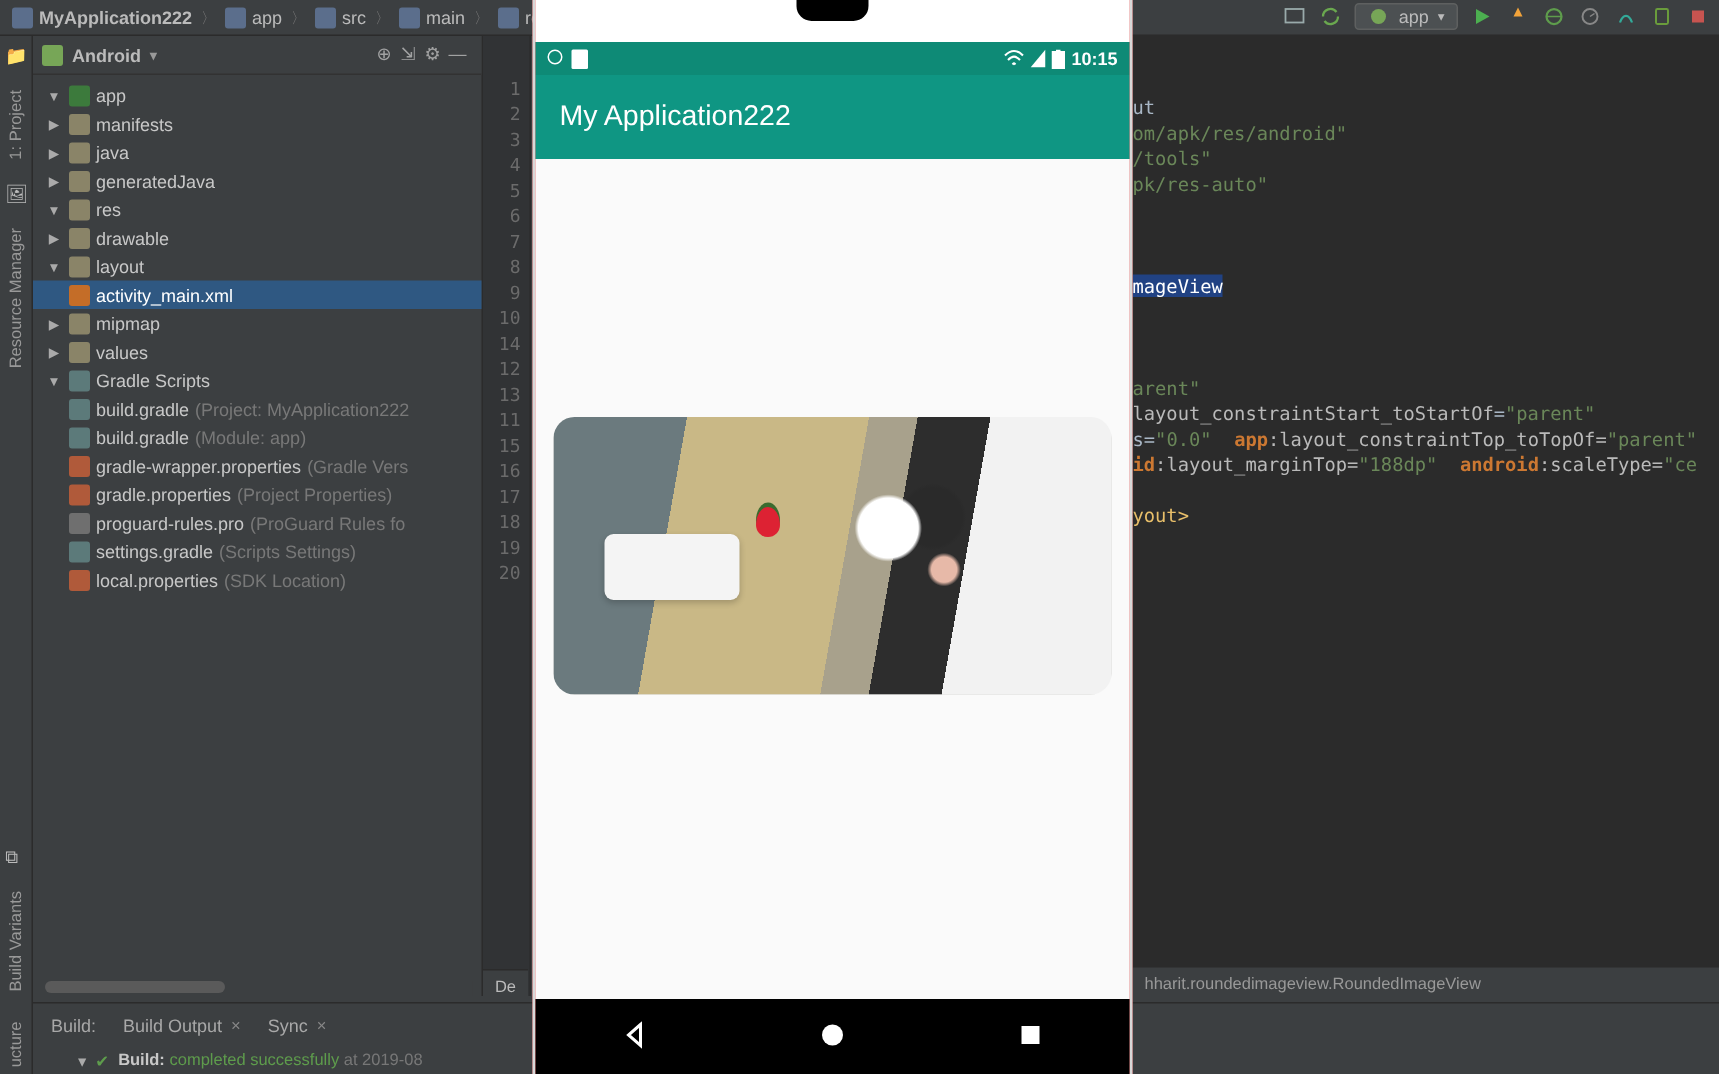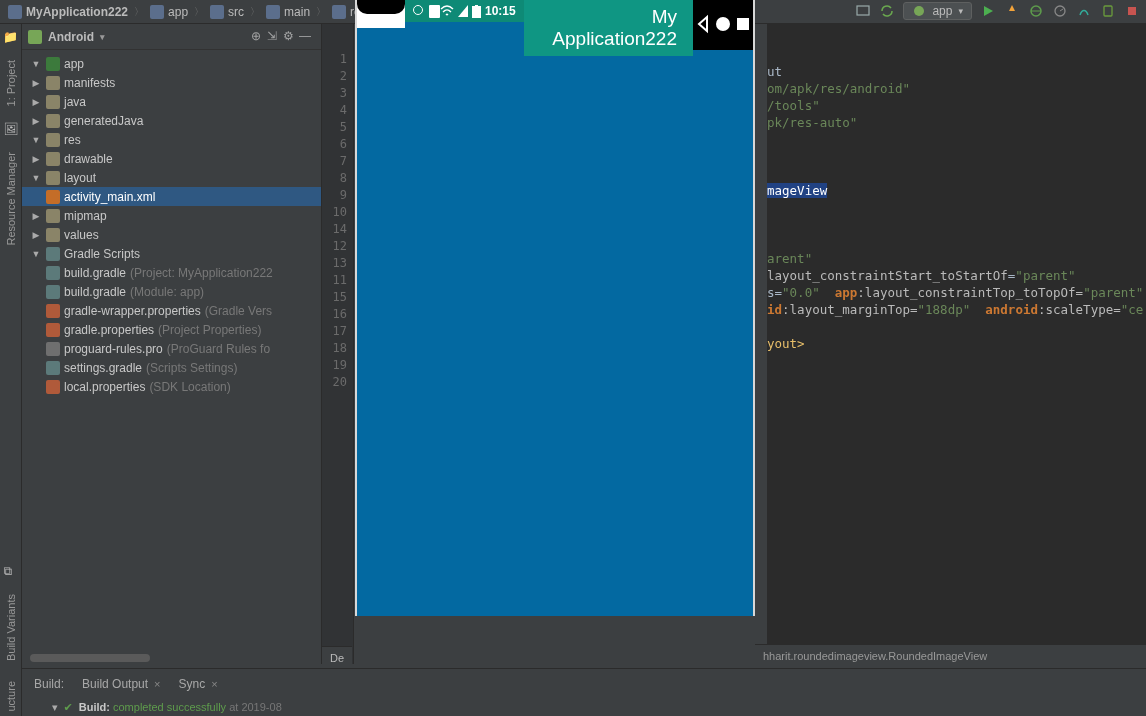--- a/index.html
+++ b/index.html
@@ -94,21 +94,21 @@
     position:absolute; left:322px; top:24px; width:32px; height:640px;
     background:#313335; border-right:1px solid #2b2b2b;
     padding-top:28px; text-align:right; color:#6b6b6b; font-family:Menlo,Consolas,monospace;
     font-size:12px;
   }
   .gutter .ln{height:17px; padding-right:6px;}
   
   .editor {
     position:absolute; left:755px; right:0; top:24px; bottom:50px;
     background:#2b2b2b; font-family:Menlo,Consolas,monospace; font-size:12.5px;
-    color:#a9b7c6; padding:40px 0 0 0; overflow:hidden;margin-left:12px;
+    color:#a9b7c6; padding:40px 0 0 0; overflow:hidden;
   }
   .editor .cline{height:17px; white-space:pre;}
   .tok-attr{color:#bababa}
   .tok-nsand{color:#cc7832; font-weight:bold}
   .tok-nsapp{color:#cc7832; font-weight:bold}
   .tok-str{color:#6a8759}
   .tok-tag{color:#e8bf6a}
   .tok-sel{background:#214283;color:#fff}
   .breadcrumb-bottom {
     position:absolute; left:755px; right:0; bottom:50px; height:22px;
@@ -135,22 +135,22 @@
     display:flex; align-items:center; padding-left:30px;
   }
   .build-status .chk{color:#5e9c4c; margin-right:6px;}
   .designtab{
     position:absolute; left:322px; bottom:48px; height:22px; width:30px;
     background:#3c3f41; color:#bbb; display:flex; align-items:center; justify-content:center;
     font-size:11px; border-top:1px solid #2b2b2b;
   }
   
   .phone {
-    position:absolute; left:355px; top:0; width:400px; height:616px; background:#0369a1;
-    display:flex; border-left:2px solid #d8d8d8; border-right:2px solid #d8d8d8;
+    position:absolute; left:355px; top:0; width:400px; height:716px; background:#ef4444;
+    display:flex; flex-direction:column; border-left:2px solid #d8d8d8; border-right:2px solid #d8d8d8;
   }
   .phone .notch-row{height:28px; background:#fff; display:flex; justify-content:center; align-items:flex-start;}
   .phone .notch{width:48px;height:14px;background:#000;border-radius:0 0 10px 10px;margin-top:0;}
   .statusbar{height:22px;background:#0e8a76;display:flex;align-items:center;padding:0 8px;color:#fff;font-size:12px; font-weight:bold;}
   .statusbar .left{flex:1;display:flex;gap:6px;}
   .statusbar .right{display:flex;gap:4px;align-items:center;}
   .statusbar .ico{width:10px;height:10px;border-radius:50%;border:1.5px solid #fff;}
   .statusbar .sd{width:11px;height:13px;background:#fff;border-radius:1px;}
   .appbar{height:56px;background:#0f9683;display:flex;align-items:center;padding:0 16px;}
   .appbar .title{color:#fff;font-size:19px;font-weight:500;text-align:right;}

